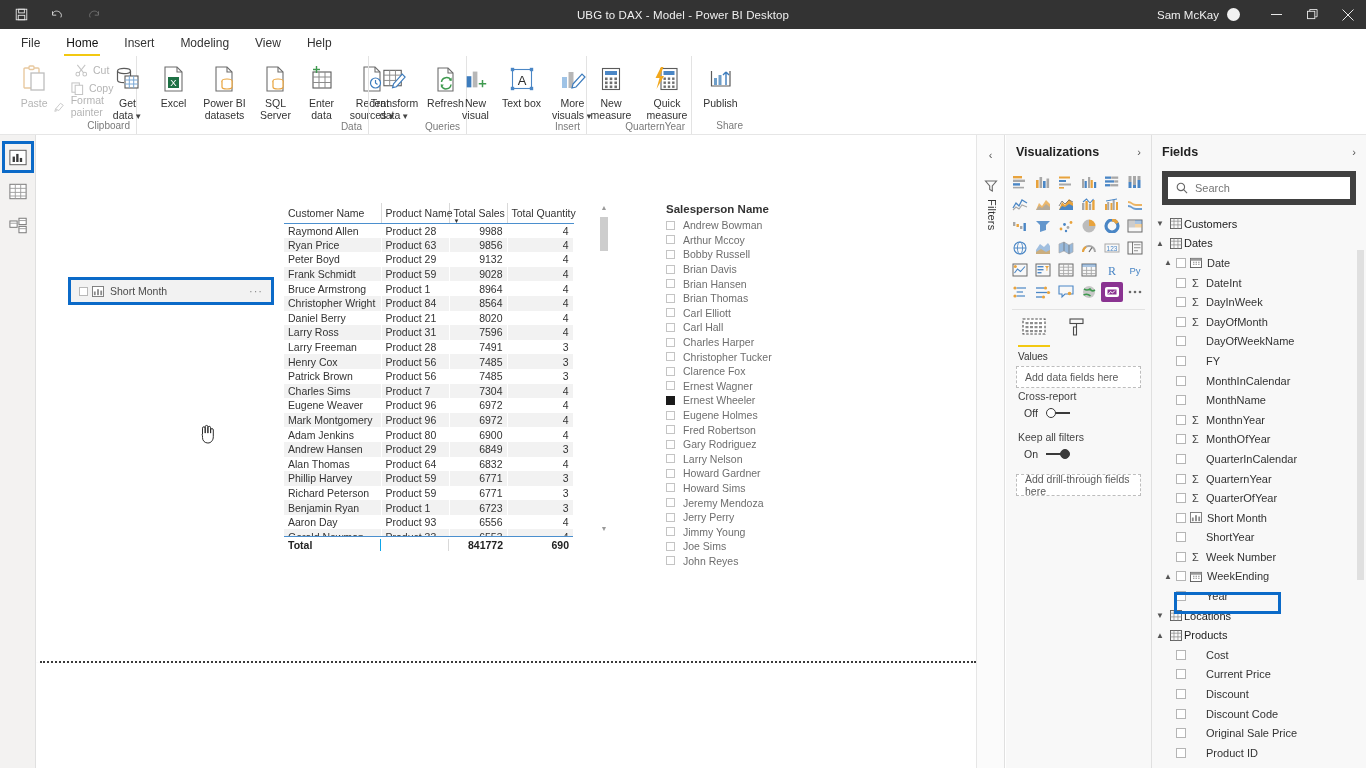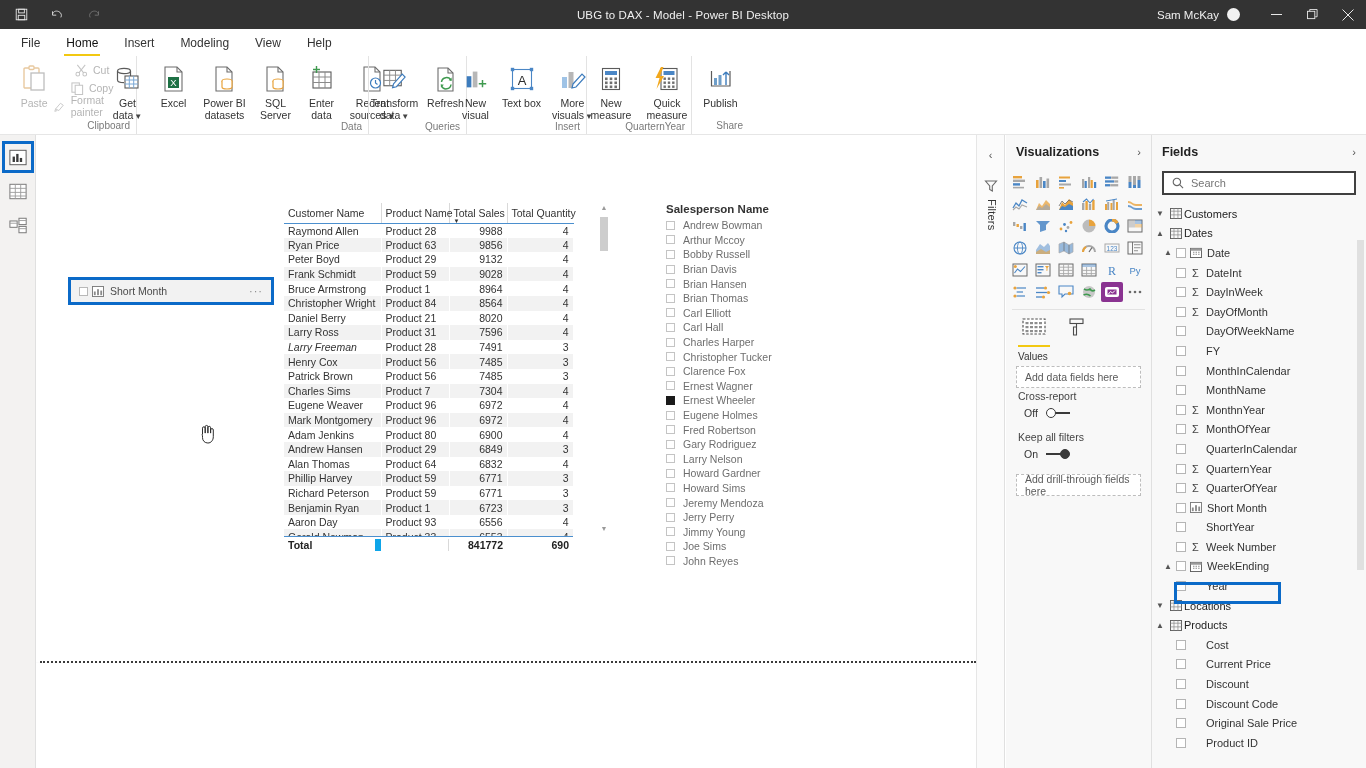--- a/index.html
+++ b/index.html
@@ -136,21 +136,21 @@
     padding: 1px 4px; height: 14.6px; white-space: nowrap; overflow: hidden;
     border-right: 1px solid transparent;
   }
   .tbl td.num { text-align: right; }
   .tbl tbody tr:nth-child(even) { background: #f2f2f2; }
   .tbl .sortmark { position: absolute; left: 4px; bottom: -1px; font-size: 6px; color: #333; }
   .tbl-total {
     width: 289px; display: flex; border-top: 1px solid #4b8fce; font-weight: bold;
     font-size: 10.5px; color: #222; padding-top: 2px; margin-top: 0;
   }
-  .tbl-total .c0 { width: 97px; padding-left: 4px; border-right: 6px solid #0ea5e9; }
+  .tbl-total .c0 { width: 97px; padding-left: 4px; border-right: 1px solid #0ea5e9; }
   .tbl-total .c1 { width: 68px; border-right: 1px solid #d9d9d9; }
   .tbl-total .c2 { width: 58px; text-align: right; padding-right: 4px; }
   .tbl-total .c3 { width: 66px; text-align: right; padding-right: 4px; }
   .tbl-clip { height: 333px; overflow: hidden; position: relative; }
   .vscroll {
     position: absolute; right: 0; top: 0; width: 10px; height: 100%;
     background: #ffffff; display: flex; flex-direction: column; align-items: center;
     justify-content: space-between; color: #9a9a9a; font-size: 7px;
   }
   .vscroll .thumb {
@@ -247,21 +247,21 @@
   }
   .tgl.on .knob { left: 15px; background: #3a3a3a; border-color: #3a3a3a; }
   .tgl.on .track { left: 1px; width: 16px; }
 
   
   .fieldspane {
     position: absolute; top: 135px; left: 1152px; width: 214px; height: 633px;
     background: #f8f8f8; overflow: hidden;
   }
   .fp-search {
-    margin: 2px 10px 0 10px; height: 24px; background: #fff; border: 2px solid #404040;
+    margin: 2px 10px 0 10px; height: 34px; background: #fff; border: 6px solid #404040;
     display: flex; align-items: center; padding-left: 8px; gap: 7px;
   }
   .fp-search input {
     border: none; outline: none; font-size: 11px; color: #333; width: 150px;
     font-family: "Liberation Sans", sans-serif; background: transparent;
   }
   .fp-search input::placeholder { color: #757575; }
   .fields-list { margin-top: 9px; position: relative; }
   .frow { display: flex; align-items: center; height: 19.6px; position: relative; }
   .frow .exp { width: 16px; text-align: center; font-size: 8px; color: #555; flex: none; }
@@ -699,21 +699,21 @@
                   <td class="num" style="width: 58px;">8020</td>
                   <td class="num" style="width: 66px;">4</td>
                 </tr>
                 <tr>
                   <td style="width: 97px;">Larry Ross</td>
                   <td style="width: 68px;">Product 31</td>
                   <td class="num" style="width: 58px;">7596</td>
                   <td class="num" style="width: 66px;">4</td>
                 </tr>
                 <tr>
-                  <td style="width: 97px; font-style: italic;">Larry Freeman</td>
+                  <td style="width: 97px;">Larry Freeman</td>
                   <td style="width: 68px;">Product 28</td>
                   <td class="num" style="width: 58px;">7491</td>
                   <td class="num" style="width: 66px;">3</td>
                 </tr>
                 <tr>
                   <td style="width: 97px;">Henry Cox</td>
                   <td style="width: 68px;">Product 56</td>
                   <td class="num" style="width: 58px;">7485</td>
                   <td class="num" style="width: 66px;">3</td>
                 </tr>

